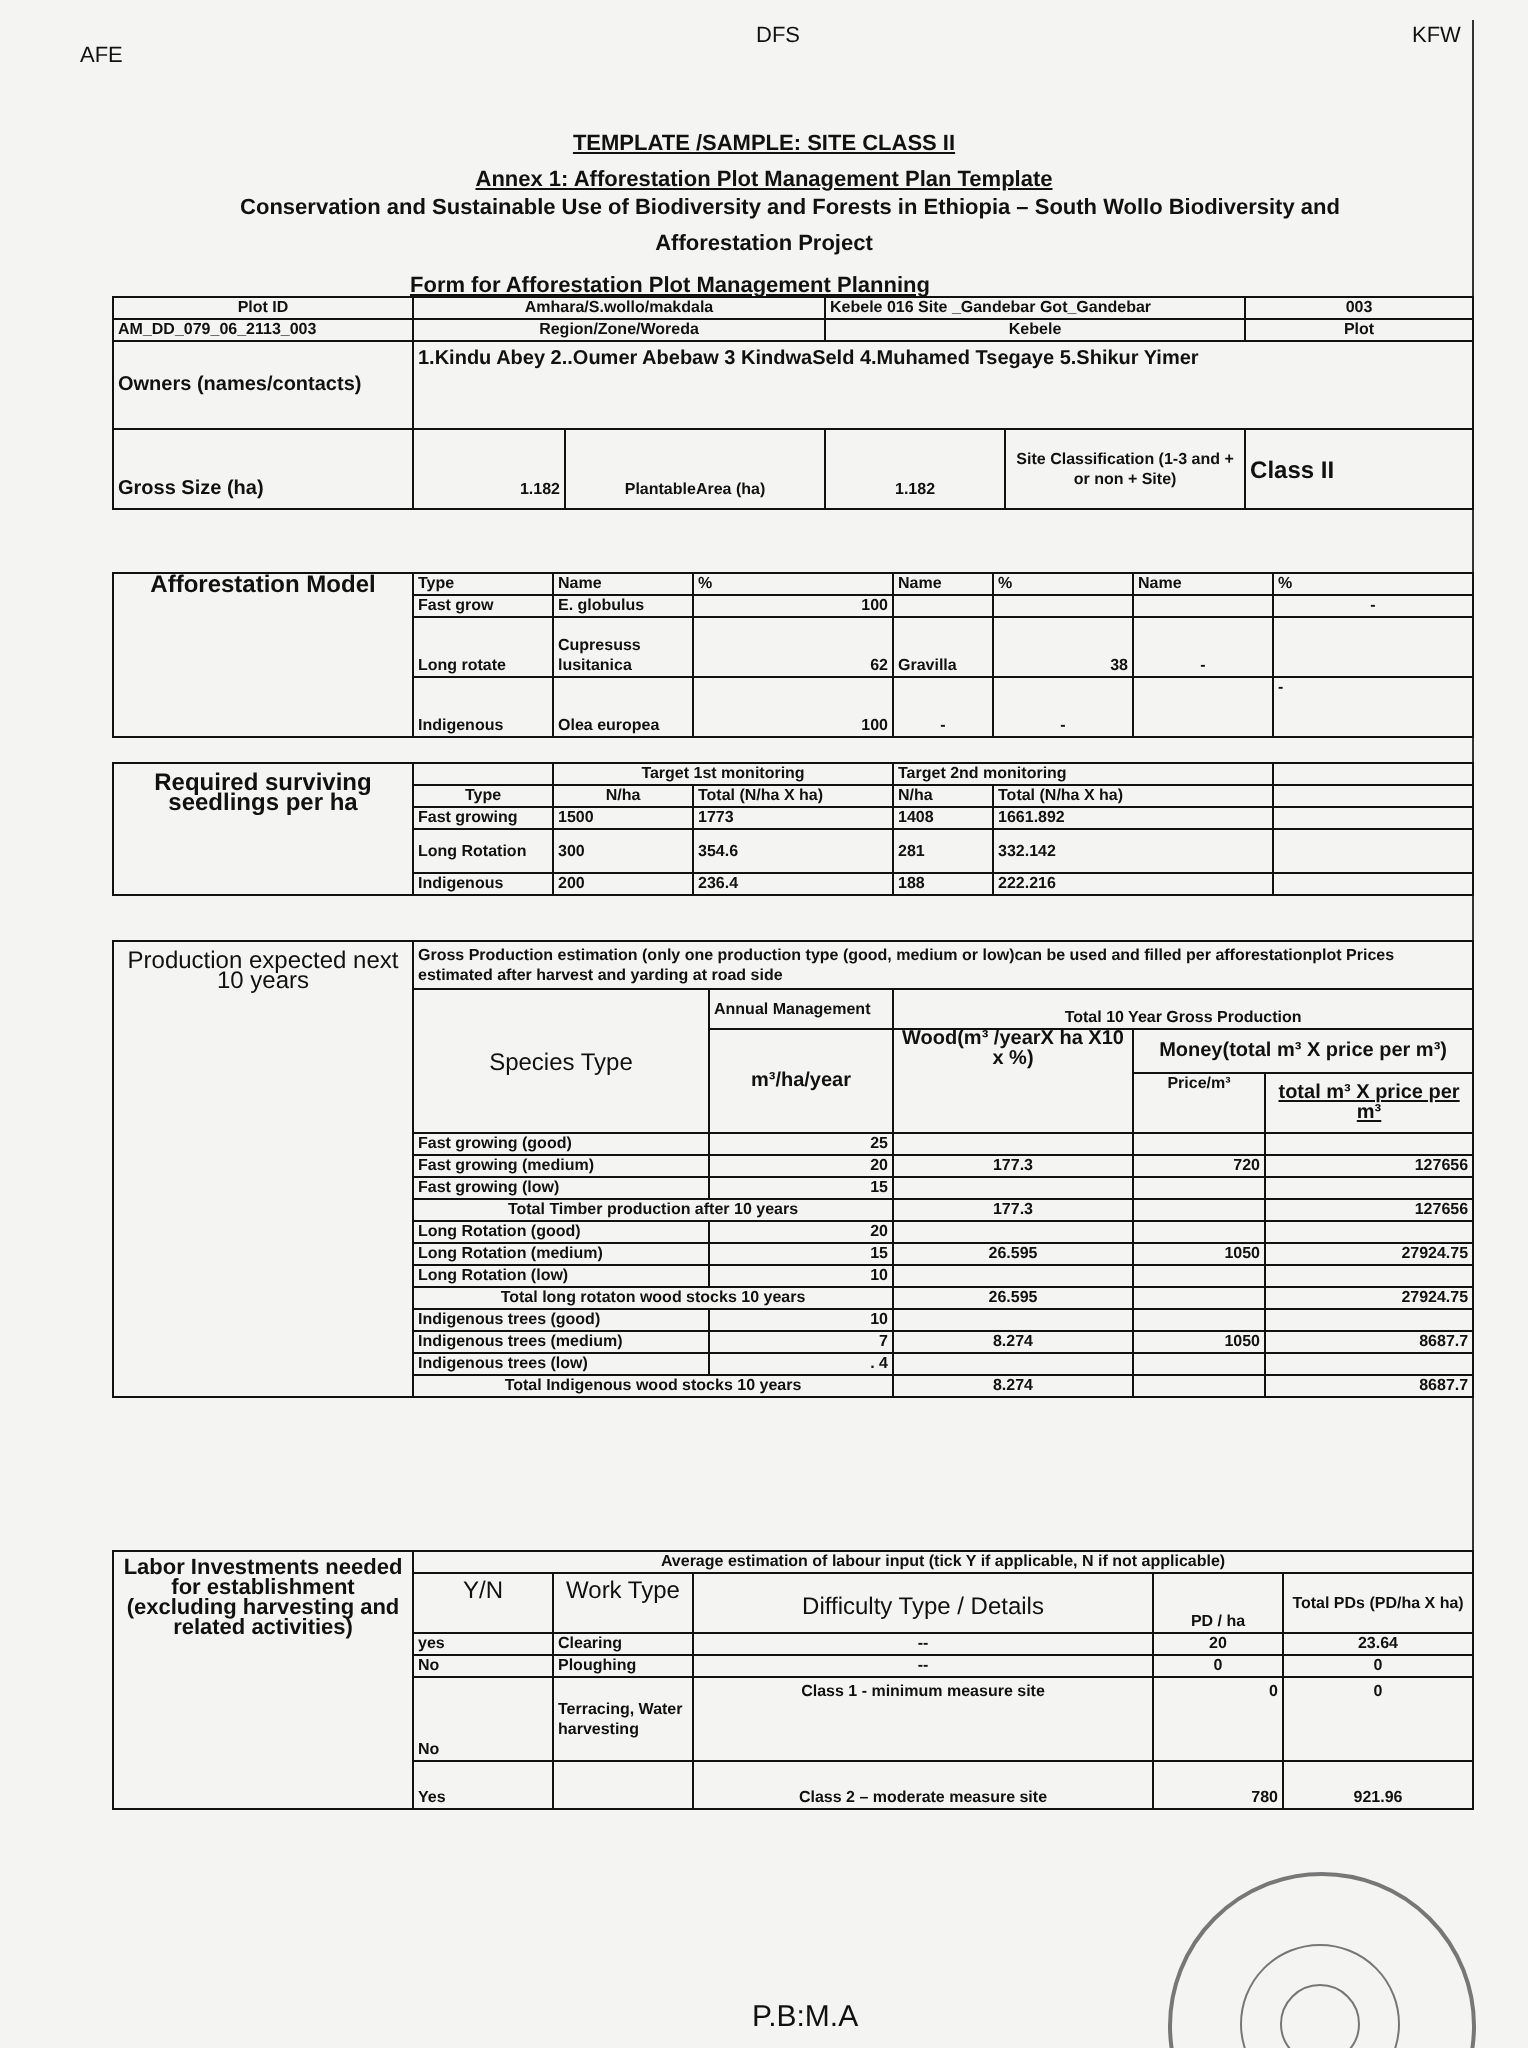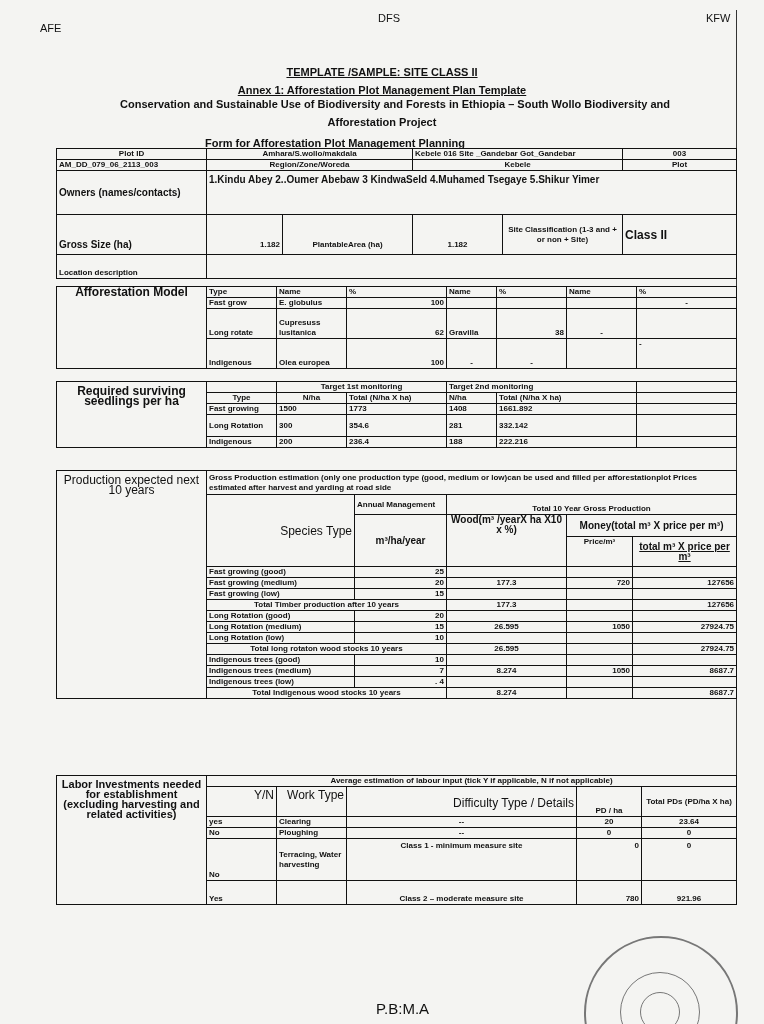--- a/index.html
+++ b/index.html
@@ -5,21 +5,21 @@
   html, body { margin:0; padding:0; }
   body { width:764px; height:1024px; background:#f4f4f2; position:relative; overflow:hidden; font-family:"Liberation Sans", sans-serif; color:#111; }
   .abs { position:absolute; }
   .hdr { font-size:11px; }
   .title { font-weight:bold; text-align:center; font-size:11px; }
   .u { text-decoration:underline; }
   table { border-collapse:collapse; position:absolute; table-layout:fixed; }
   td { border:1px solid #111; padding:0 2px; font-size:8px; font-weight:bold; line-height:10px; vertical-align:middle; overflow:hidden; }
   .r { text-align:right; }
   .c { text-align:center; }
-  .big { font-size:12px; font-weight:normal;text-align:right; }
+  .big { font-size:12px; font-weight:normal; }
   .med { font-size:10px; }
   .lbl { font-size:12px; font-weight:bold; text-align:center; vertical-align:top; }
   .vline { position:absolute; background:#333; }
   .stamp { position:absolute; border-radius:50%; border:2px solid #777; }
 </style>
 </head>
 <body>
 
 <div class="abs hdr" style="left:40px;top:22px;">AFE</div>
 <div class="abs hdr" style="left:378px;top:12px;">DFS</div>
@@ -59,24 +59,20 @@
     <td class="med" style="vertical-align:middle">Owners (names/contacts)</td>
     <td colspan="5" class="med" style="vertical-align:top;padding-top:4px">1.Kindu Abey  2..Oumer Abebaw 3 KindwaSeld  4.Muhamed Tsegaye  5.Shikur Yimer</td>
   </tr>
   <tr style="height:40px">
     <td class="med" style="vertical-align:bottom;padding-bottom:4px">Gross Size (ha)</td>
     <td class="r" style="vertical-align:bottom;padding-bottom:4px">1.182</td>
     <td class="c" style="vertical-align:bottom;padding-bottom:4px">PlantableArea (ha)</td>
     <td class="c" style="vertical-align:bottom;padding-bottom:4px">1.182</td>
     <td class="c">Site Classification (1-3 and + or non + Site)</td>
     <td class="med" style="font-size:12px">Class II</td>
-  </tr>
-  <tr style="height:24px">
-    <td style="vertical-align:bottom">Location description</td>
-    <td colspan="5"></td>
   </tr>
 </tbody>
   </table>
 
 <table style="left:56px;top:286px;width:680px;">
   <colgroup>
       <col style="width:150px">
       <col style="width:70px">
       <col style="width:70px">
       <col style="width:100px">

